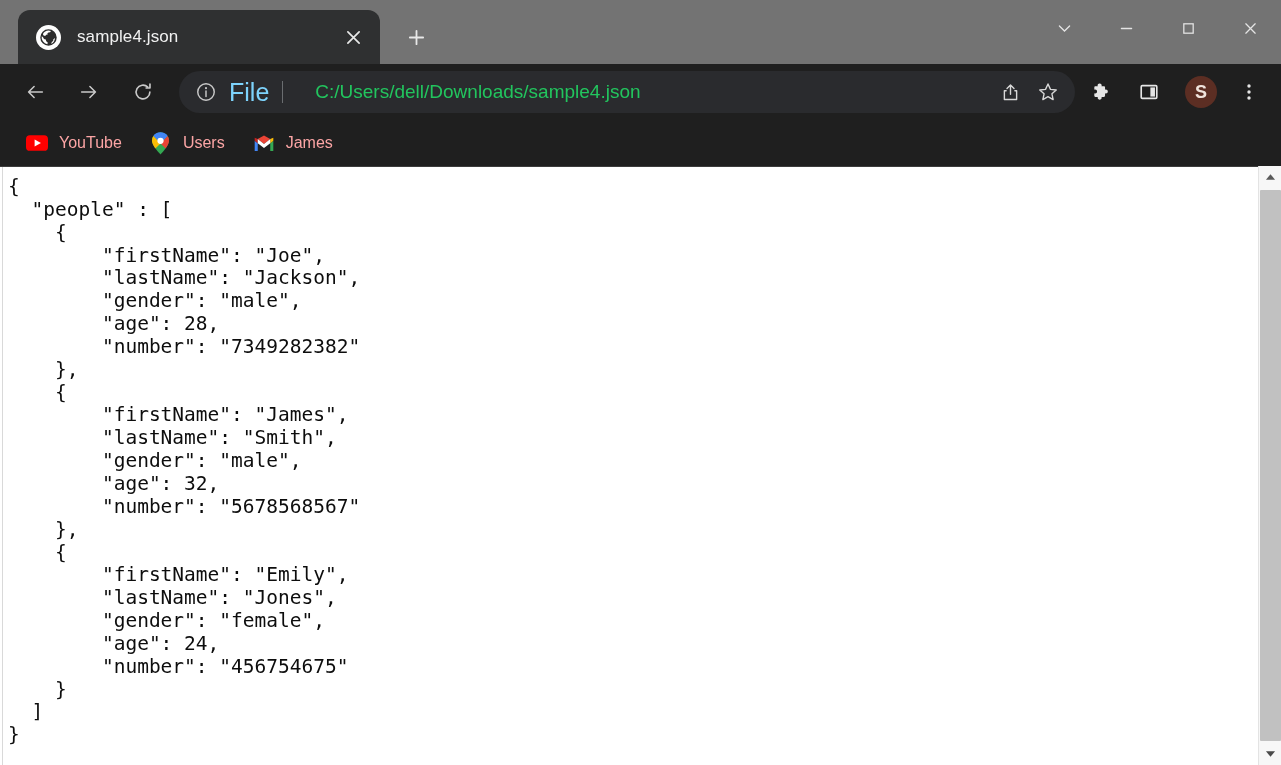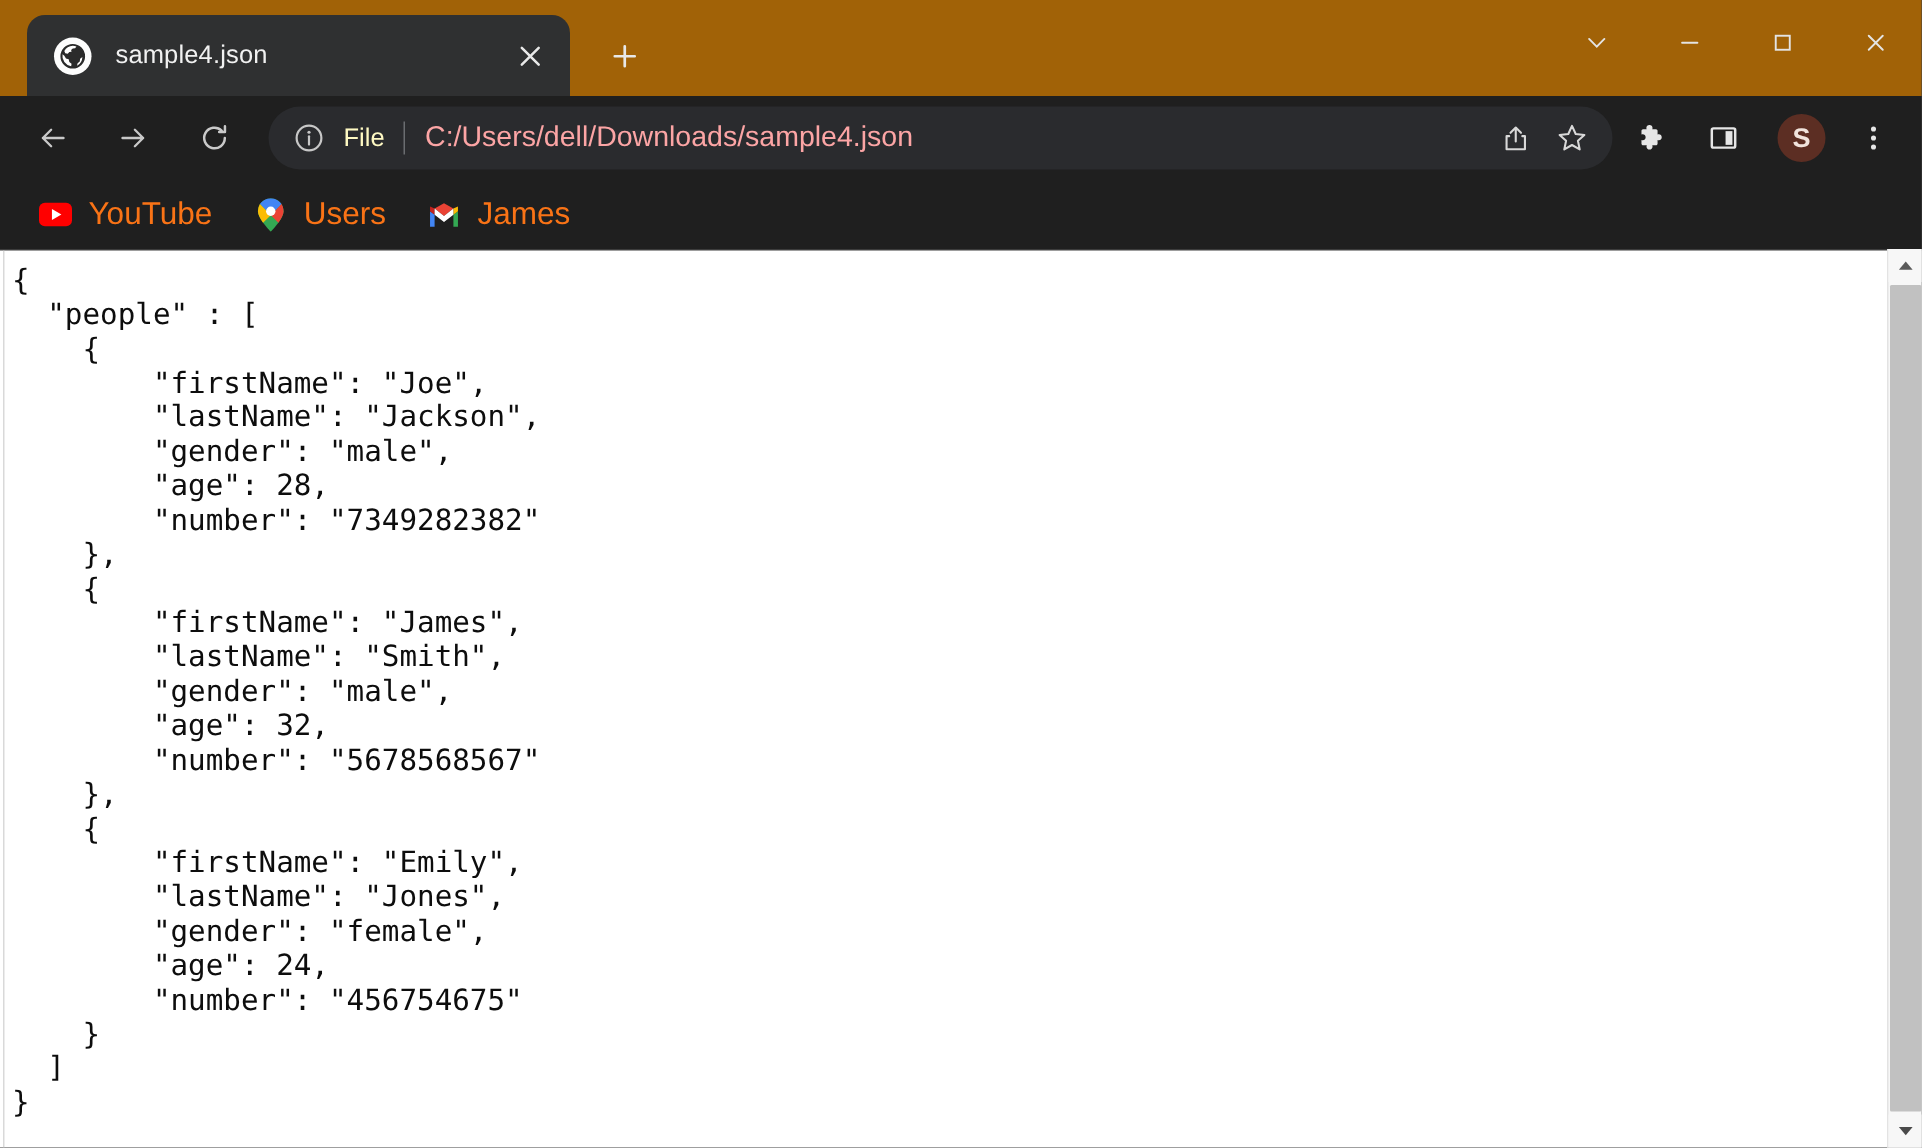--- a/index.html
+++ b/index.html
@@ -6,21 +6,21 @@
   html, body {
     width:1281px; height:765px;
     background:#000000;
     font-family:"Liberation Sans", sans-serif;
     overflow:hidden;
   }
 
   
   .titlebar {
     position:absolute; left:0; top:0; width:1281px; height:64px;
-    background:#a16207;
+    background:#737373;
   }
   .tabstrip { position:absolute; left:0; top:0; height:64px; display:flex; align-items:flex-end; }
   .tab {
     position:relative;
     width:362px; height:54px;
     margin-left:18px;
     background:#2f3031;
     border-radius:12px 12px 0 0;
     display:flex; align-items:center;
     padding:0 12px 0 18px;
@@ -83,23 +83,23 @@
     flex:1 1 auto;
     height:42px; margin-left:14px; margin-right:0;
     background:#2a2b2e;
     border-radius:22px;
     display:flex; align-items:center;
     padding-left:16px; padding-right:8px;
     min-width:0;
   }
   .info-icon { width:22px; height:22px; flex:0 0 22px; color:#c7c7c7; margin-right:12px; }
   .info-icon svg { display:block; }
-  .scheme { color:#fef9c3; font-size:17px; white-space:nowrap; }
+  .scheme { color:#7dd3fc; font-size:25px; white-space:nowrap; }
   .vsep { width:1px; height:22px; background:#6a6d70; margin:0 13px; flex:0 0 1px; }
-  .url { color:#fca5a5; font-size:19px; white-space:nowrap; overflow:hidden; text-overflow:ellipsis; flex:1 1 auto; }
+  .url { color:#22c55e; font-size:19px; white-space:nowrap; overflow:hidden; text-overflow:ellipsis; flex:1 1 auto;margin-left:19px; }
   .omni-action {
     width:38px; height:38px; flex:0 0 38px;
     display:flex; align-items:center; justify-content:center;
     border-radius:50%; color:#d8d8d8;
   }
   .omni-action svg { display:block; }
 
   .tbicon {
     width:44px; height:44px; flex:0 0 44px;
     display:flex; align-items:center; justify-content:center;
@@ -120,21 +120,21 @@
   
   .bookmarks {
     position:absolute; left:0; top:120px; width:1281px; height:46px;
     background:#1f1f1f;
     display:flex; align-items:center;
     padding-left:16px;
   }
   .bm { display:flex; align-items:center; height:32px; padding:0 10px; border-radius:6px; margin-right:8px; }
   .bm-ico { width:22px; height:22px; flex:0 0 22px; margin-right:11px; display:flex; align-items:center; justify-content:center; }
   .bm-ico svg { display:block; }
-  .bm-label { color:#f97316; font-size:21px; white-space:nowrap; }
+  .bm-label { color:#fca5a5; font-size:16px; white-space:nowrap; }
 
   
   .content {
     position:absolute; left:0; top:166px;
     width:1281px; height:599px;
     background:#ffffff;
     border-top:1px solid #3c3c3c;
     overflow:hidden;
   }
   .content::before {

